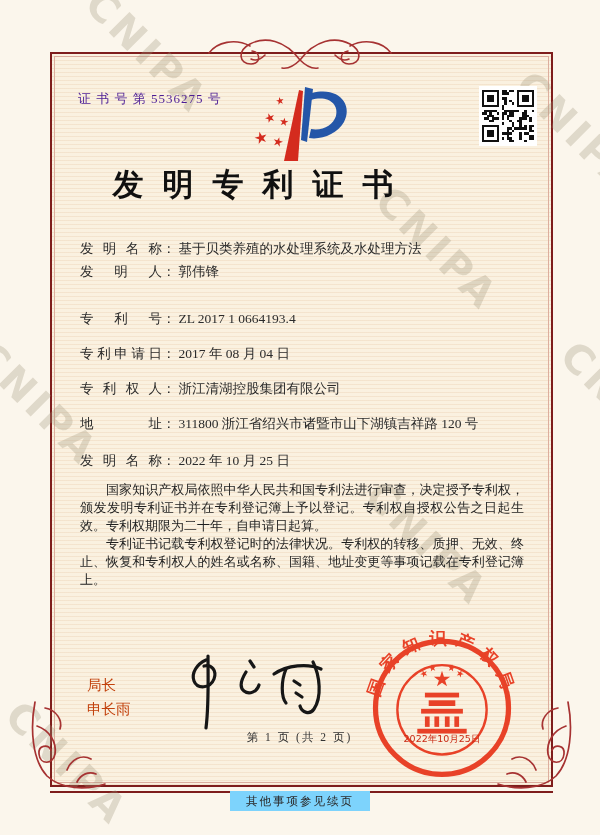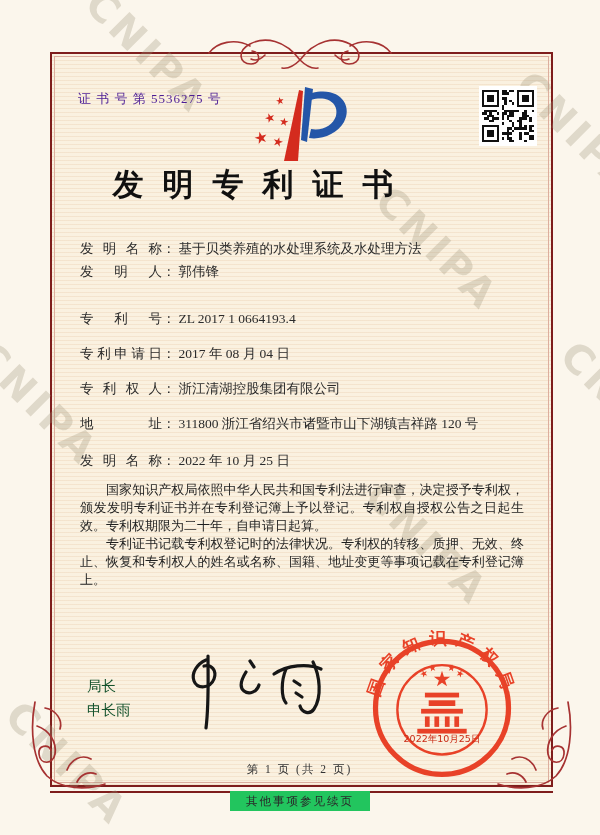--- a/index.html
+++ b/index.html
@@ -43,26 +43,26 @@
     letter-spacing:19px;text-indent:19px;white-space:nowrap;
   }
   .fields{position:absolute;left:80px;top:240px;width:445px;font-size:13.5px;color:#2b2b2b;}
   .frow{position:absolute;left:0;right:0;height:18px;white-space:nowrap;}
   .flabel{display:inline-block;width:82px;text-align:justify;text-align-last:justify;vertical-align:bottom;}
   .fcolon{margin:0 2px 0 0;}
   .fvalue{margin-left:1px;}
   .pair2{position:absolute;left:200px;top:0;white-space:nowrap;}
   .legal{position:absolute;left:80px;top:481px;width:444px;font-size:13px;line-height:18px;text-align:justify;color:#1f1f1f;}
   .legal p{margin:0;text-indent:2em;}
-  .director{position:absolute;left:87px;top:674px;font-size:14.5px;line-height:24px;color:#14532d;font-family:Liberation Serif, serif;}
+  .director{position:absolute;left:87px;top:674px;font-size:14.5px;line-height:24px;color:#c2410c;font-family:Liberation Mono, monospace;}
   .signature{position:absolute;left:168px;top:652px;width:160px;height:90px;}
   .seal{position:absolute;left:366px;top:630px;width:152px;height:152px;opacity:0.95;}
-  .page-num{position:absolute;left:50px;width:499px;top:762px;text-align:center;font-size:11.5px;letter-spacing:2px;color:#333;}
+  .page-num{position:absolute;left:50px;width:499px;top:730px;text-align:center;font-size:11.5px;letter-spacing:2px;color:#333;}
   .note{position:absolute;left:0;right:0;top:794px;text-align:center;font-size:11.5px;letter-spacing:2px;}
-  .note span{background:#22c55e;padding:4px 16px;color:#2a2a2a;}
+  .note span{background:#7dd3fc;padding:4px 16px;color:#2a2a2a;}
   .flourish-top{position:absolute;left:205px;top:30px;width:190px;height:46px;}
   .flourish-bl{position:absolute;left:27px;top:698px;width:82px;height:94px;}
   .flourish-br{position:absolute;left:494px;top:698px;width:82px;height:94px;transform:scaleX(-1);}
 </style>
 </head>
 <body>
 
 <svg width="0" height="0" style="position:absolute" aria-hidden="true">
   <defs>
     <path id="star5" d="M0,-1 L0.225,-0.309 L0.951,-0.309 L0.363,0.118 L0.588,0.809 L0,0.382 L-0.588,0.809 L-0.363,0.118 L-0.951,-0.309 L-0.225,-0.309 Z"></path>

